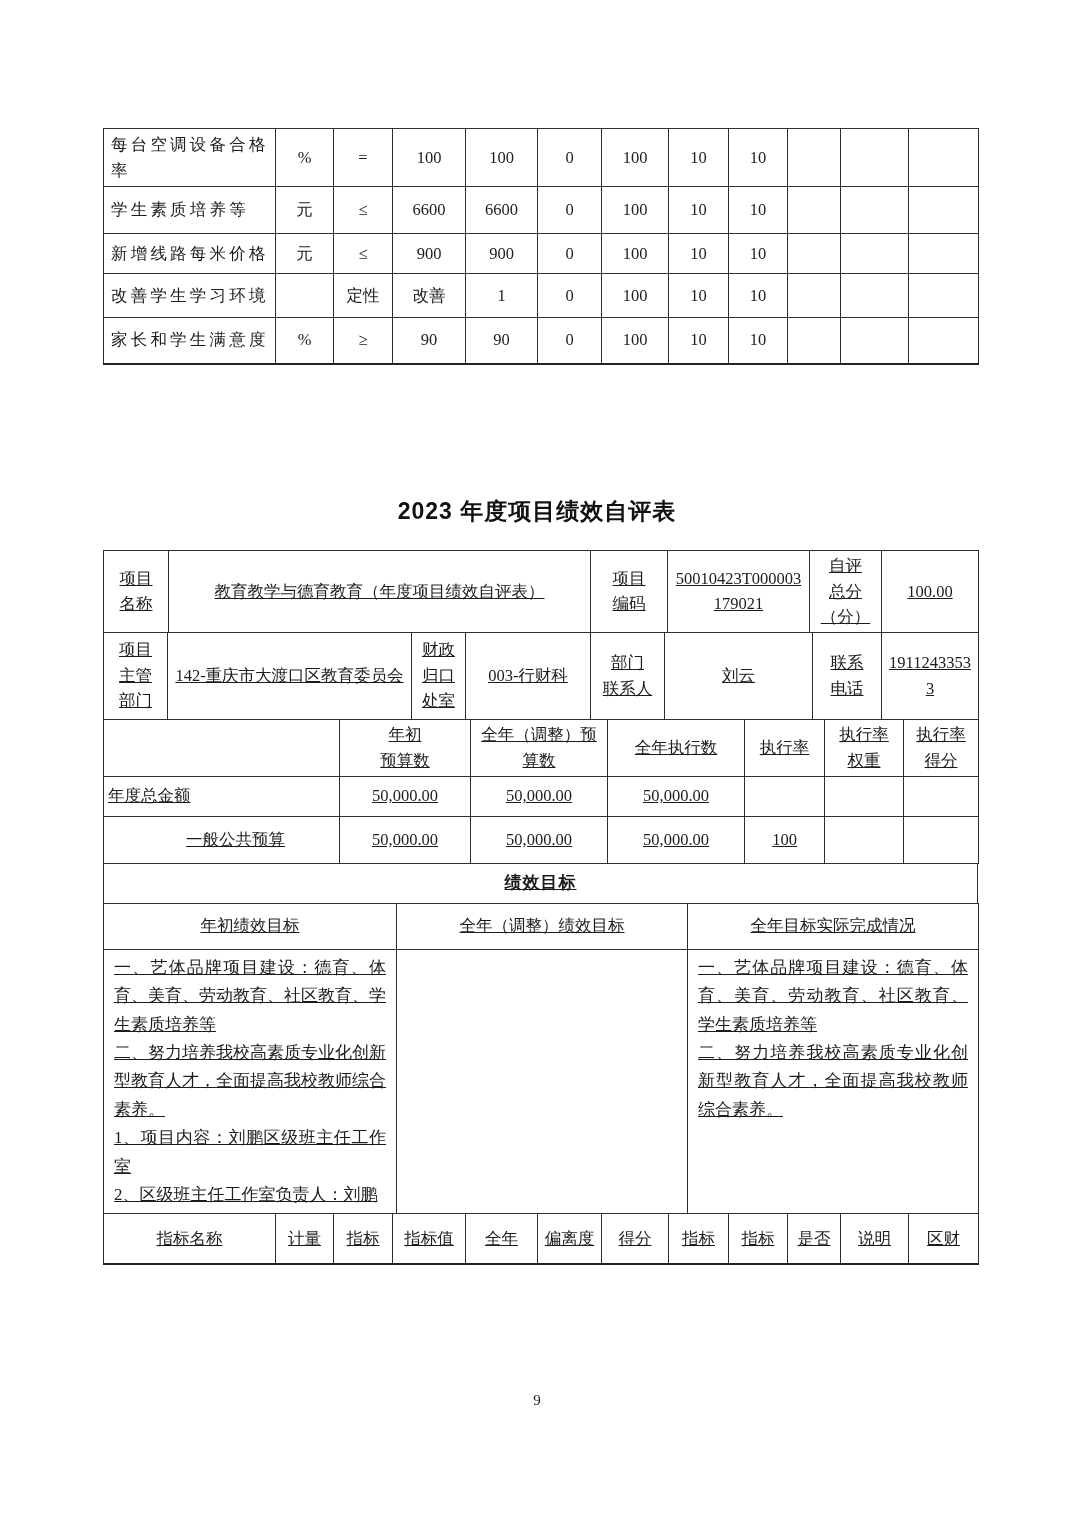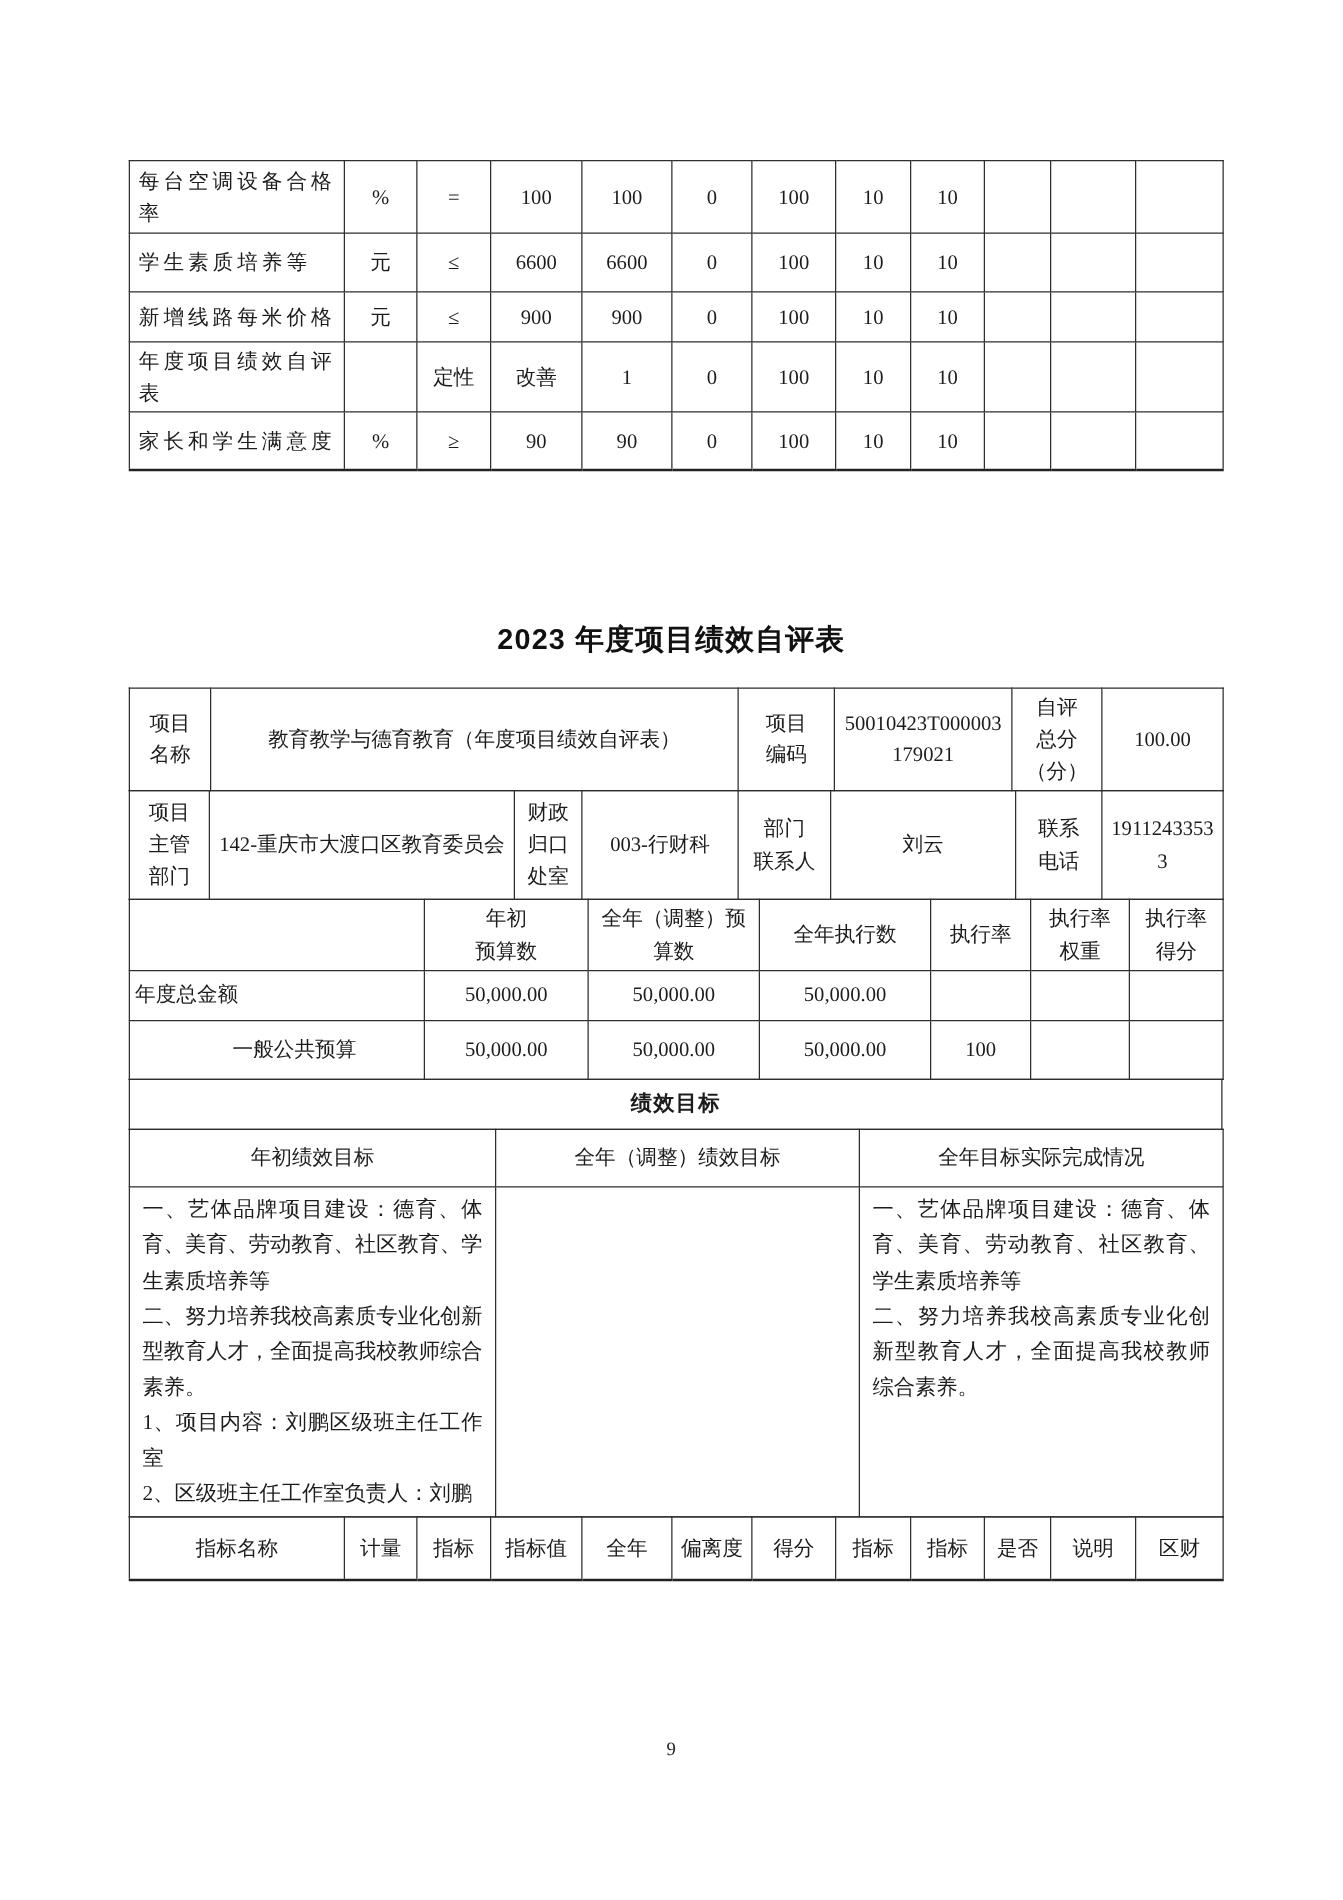--- a/index.html
+++ b/index.html
@@ -10,21 +10,21 @@
      padding:2px 4px;overflow:hidden;line-height:1.55;word-break:break-all;}
   .pre{white-space:pre-line;}
   .t0{position:absolute;left:103px;top:128px;}
   .t0 tr:last-child td{border-bottom:2px solid #222;}
   .c-label{text-align:justify;text-align-last:auto;text-justify:inter-character;
            letter-spacing:3.2px;padding-left:7px;padding-right:5px;white-space:pre-line;text-align:left;}
   .title{position:absolute;left:0;top:496px;width:1074px;text-align:center;
          font-family:"Liberation Sans","DejaVu Sans",sans-serif;font-weight:bold;
          font-size:23px;letter-spacing:1px;color:#111;}
   .stack{position:absolute;left:103px;top:550px;width:875px;}
-  .stack table{margin-top:-1px;}
+  .stack table{margin-top:-1px;text-decoration:underline;}
   .stack table:first-child{margin-top:0;}
   .sec-title{font-family:"Liberation Sans","DejaVu Sans",sans-serif;font-weight:bold;
              font-size:17px;letter-spacing:1px;}
   .left{text-align:left;}
   .ind1{text-align:left;padding-left:26px;}
   .ind2{text-align:left;padding-left:82px;}
   .goal{white-space:pre-line;text-align:justify;text-justify:inter-ideograph;
         vertical-align:top;padding:4px 10px 4px 10px;font-size:17px;line-height:28.4px;}
   .t7 tr:last-child td{border-bottom:2.5px solid #222;}
   .pagenum{position:absolute;left:0;top:1392px;width:1074px;text-align:center;
@@ -88,21 +88,21 @@
       <td>900</td>
       <td>0</td>
       <td>100</td>
       <td>10</td>
       <td>10</td>
       <td></td>
       <td></td>
       <td></td>
     </tr>
     <tr style="height:44px">
-      <td class="c-label">年度项目绩效自评表</td>
+      <td class="c-label">改善学生学习环境</td>
       <td></td>
       <td>定性</td>
       <td>改善</td>
       <td>1</td>
       <td>0</td>
       <td>100</td>
       <td>10</td>
       <td>10</td>
       <td></td>
       <td></td>

